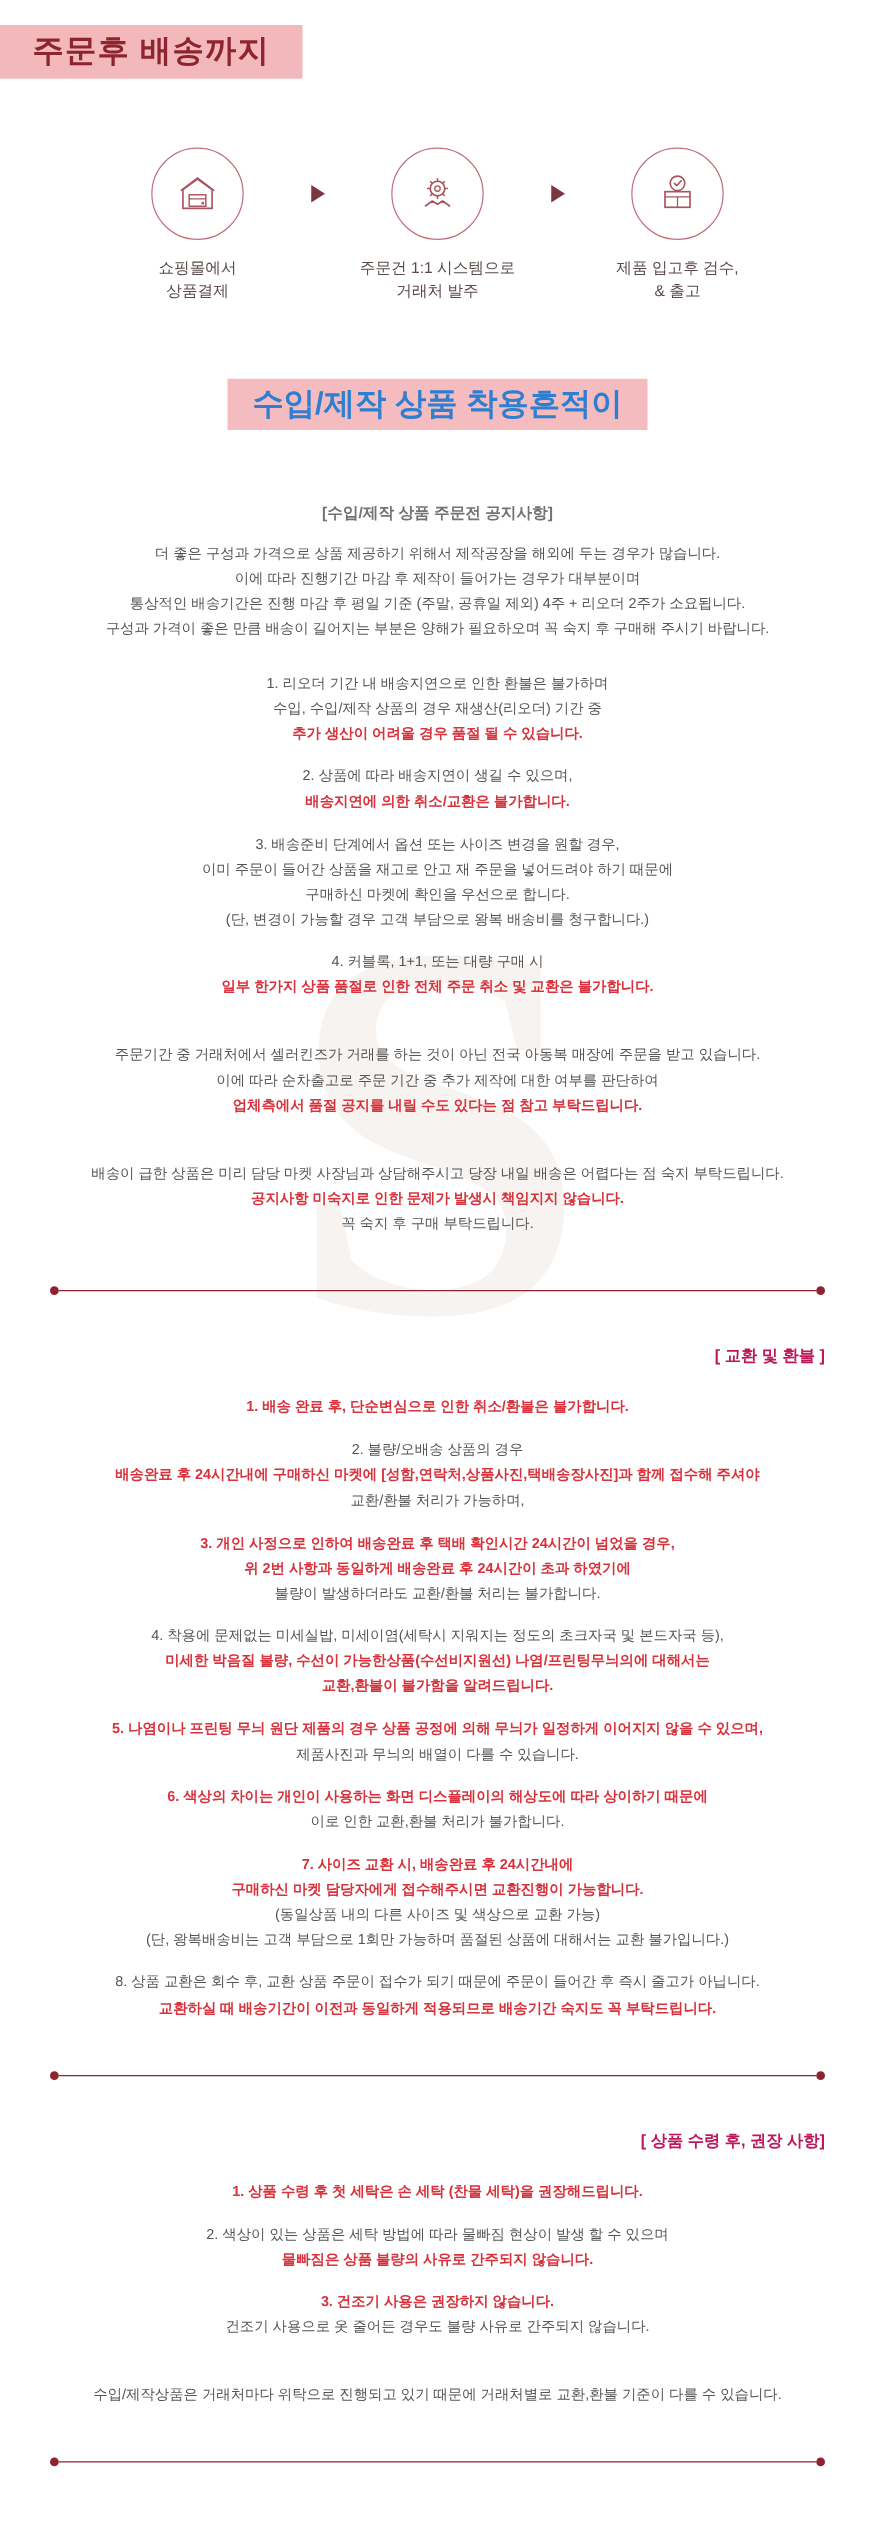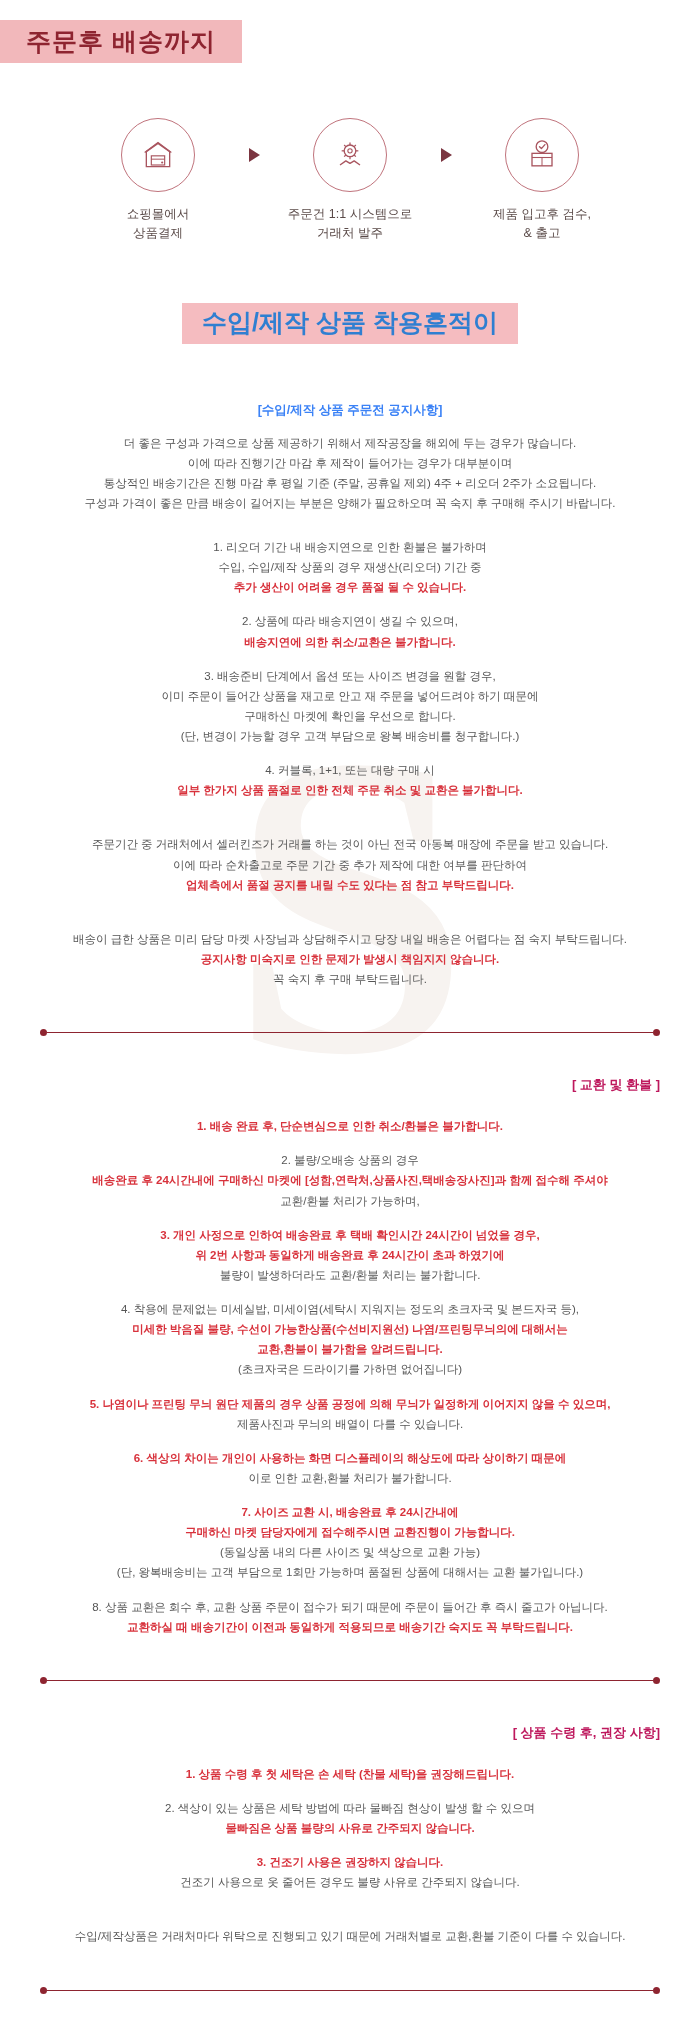--- a/index.html
+++ b/index.html
@@ -117,21 +117,21 @@
 
   
   .block {
     margin: 0 auto;
     width: 620px;
     text-align: center;
   }
   .blk-title {
     font-size: 12.5px;
     font-weight: bold;
-    color: #3b82f6;
+    color: #737373;
     margin-bottom: 14px;
   }
   p.line {
     margin: 0;
     font-size: 11.5px;
     line-height: 1.75;
     color: #555;
   }
   p.red { color: #d8323c; font-weight: bold; }
   .gap-s { height: 14px; }
@@ -312,21 +312,20 @@
       <div class="gap-s"></div>
 
       <p class="line red">3. 개인 사정으로 인하여 배송완료 후 택배 확인시간 24시간이 넘었을 경우,</p>
       <p class="line red">위 2번 사항과 동일하게 배송완료 후 24시간이 초과 하였기에</p>
       <p class="line">불량이 발생하더라도 교환/환불 처리는 불가합니다.</p>
       <div class="gap-s"></div>
 
       <p class="line">4. 착용에 문제없는 미세실밥, 미세이염(세탁시 지워지는 정도의 초크자국 및 본드자국 등),</p>
       <p class="line red">미세한 박음질 불량, 수선이 가능한상품(수선비지원선) 나염/프린팅무늬의에 대해서는</p>
       <p class="line red">교환,환불이 불가함을 알려드립니다.</p>
-      <p class="line">(초크자국은 드라이기를 가하면 없어집니다)</p>
       <div class="gap-s"></div>
 
       <p class="line red">5. 나염이나 프린팅 무늬 원단 제품의 경우 상품 공정에 의해 무늬가 일정하게 이어지지 않을 수 있으며,</p>
       <p class="line">제품사진과 무늬의 배열이 다를 수 있습니다.</p>
       <div class="gap-s"></div>
 
       <p class="line red">6. 색상의 차이는 개인이 사용하는 화면 디스플레이의 해상도에 따라 상이하기 때문에</p>
       <p class="line">이로 인한 교환,환불 처리가 불가합니다.</p>
       <div class="gap-s"></div>
 

